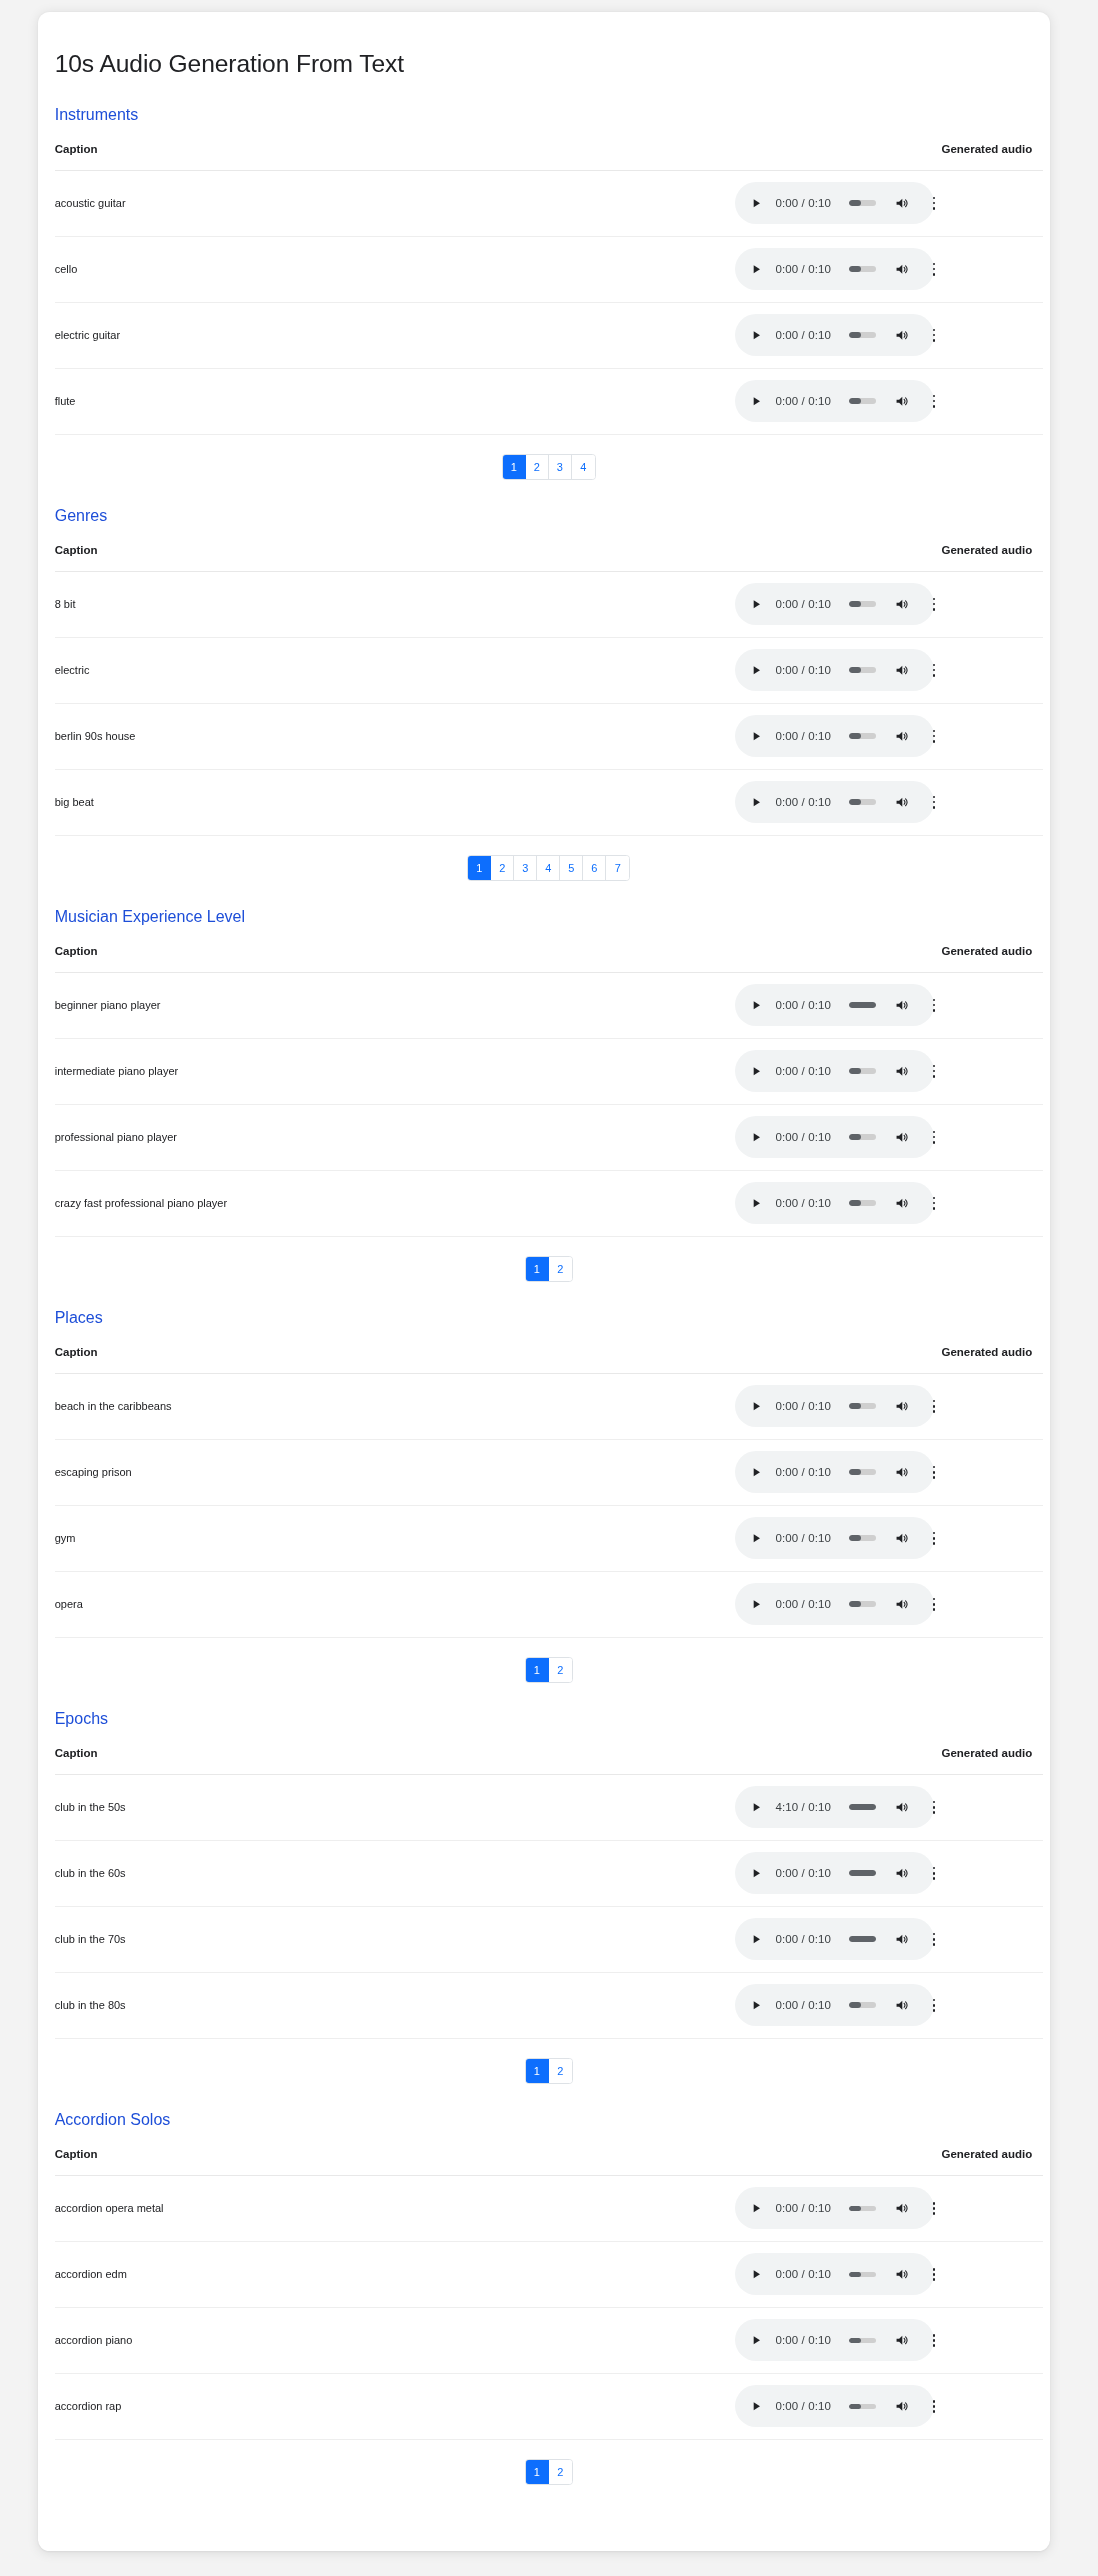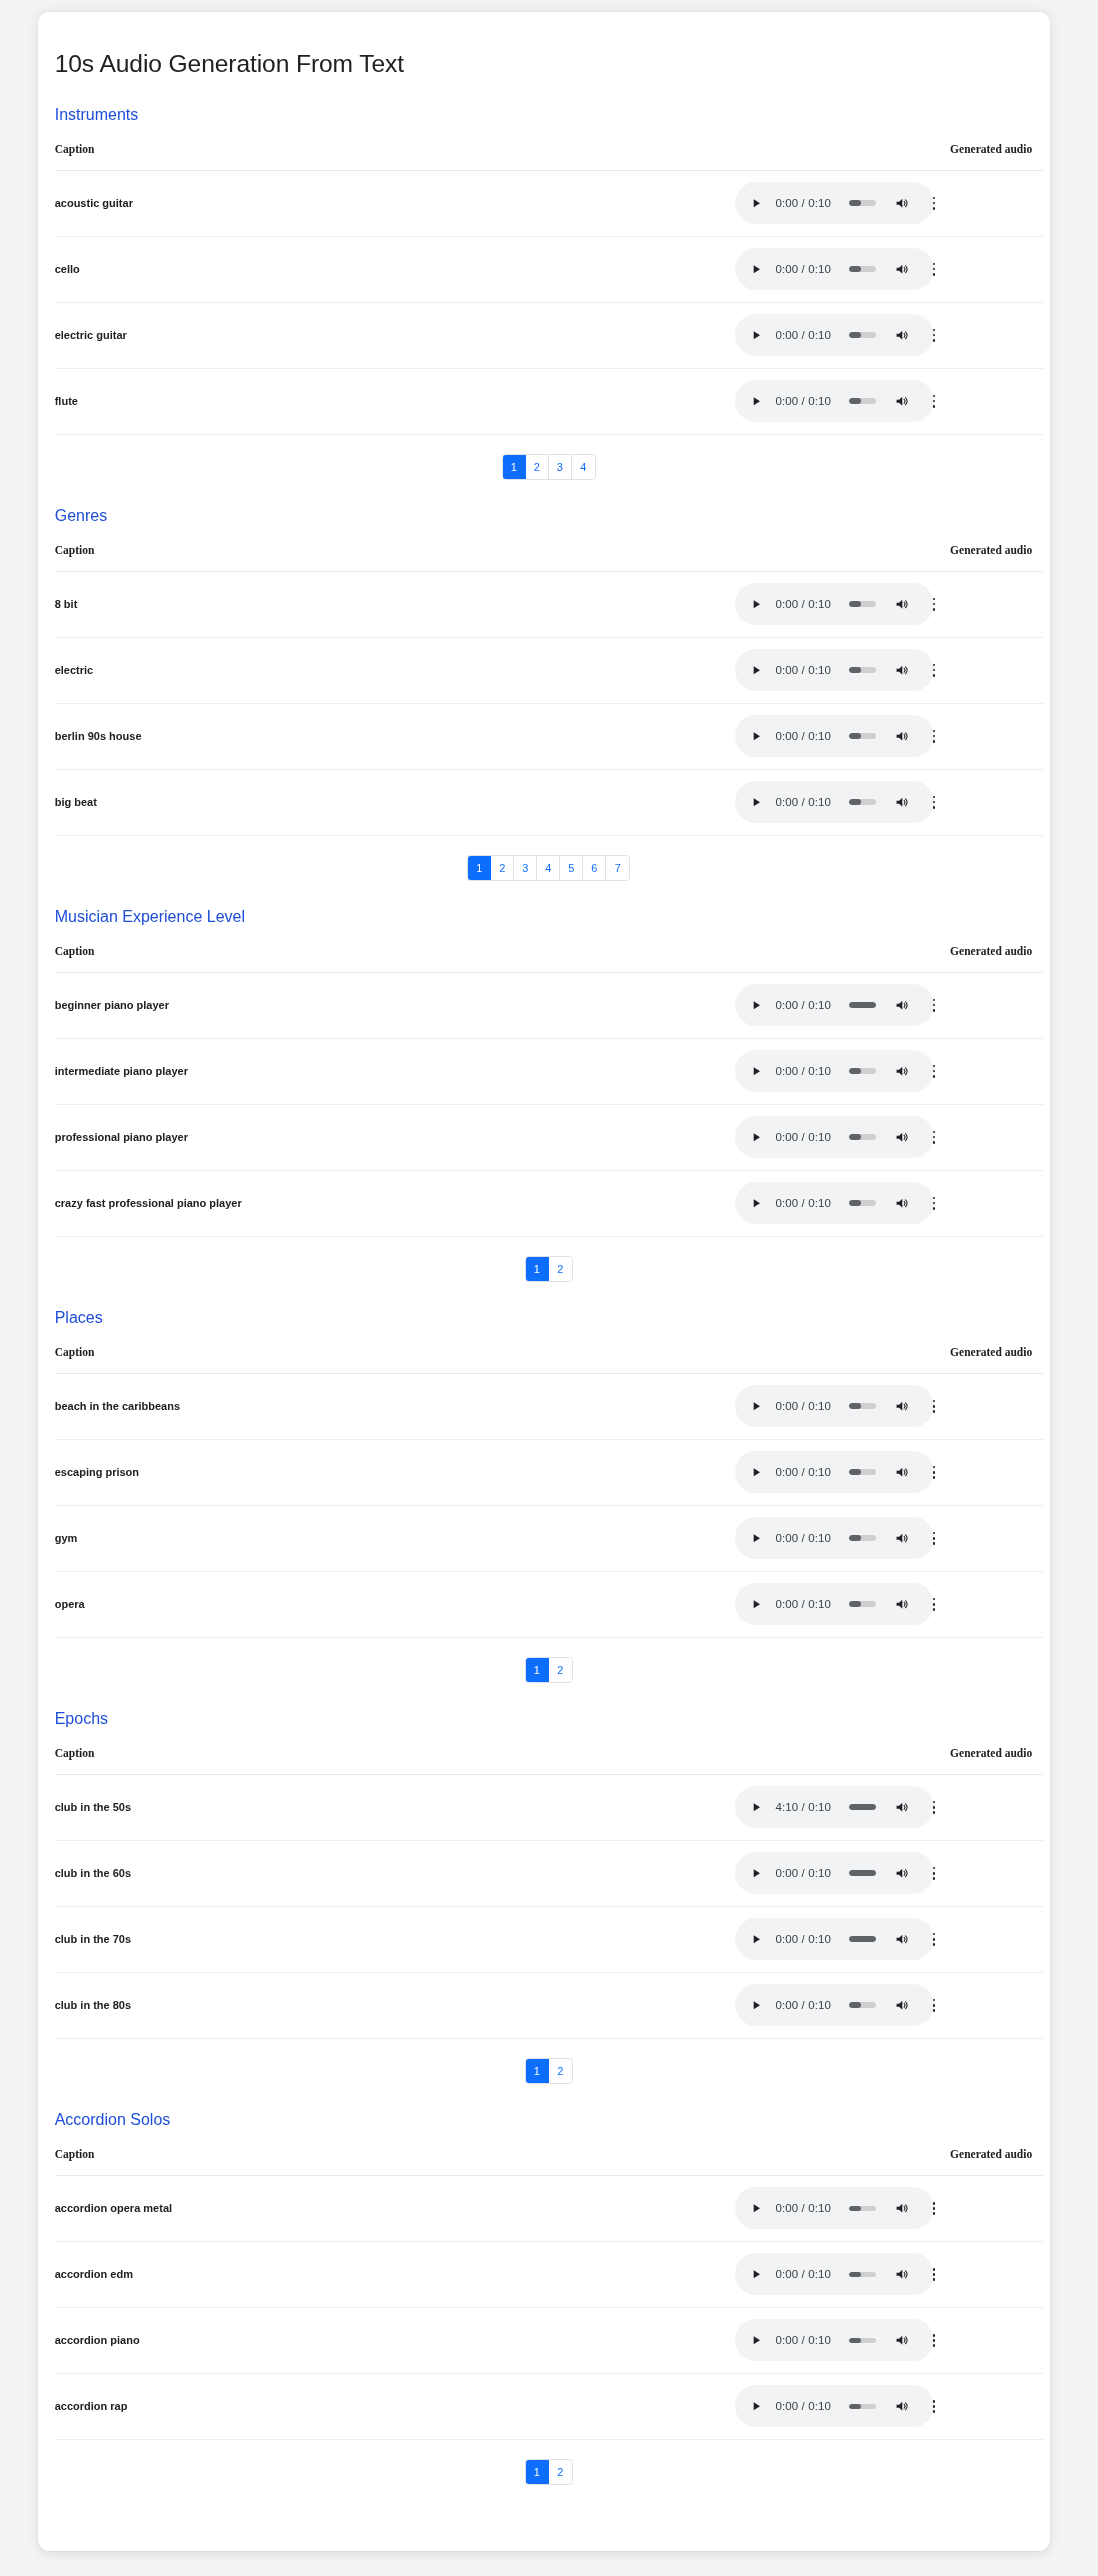--- a/index.html
+++ b/index.html
@@ -62,36 +62,35 @@
     table-layout: fixed;
   }
   .data-table thead th {
     text-align: left;
     font-size: 11.5px;
     font-weight: 700;
     color: #202124;
     padding: 0 0 13px 0;
     border-bottom: 0.5px solid #e8e8e8;
     line-height: 1.2;
-    font-family: Liberation Serif, serif;
   }
   .data-table thead th.col-caption { width: 680px; }
   .data-table thead th.col-audio { text-align: right; padding-right: 10.5px; }
 
   .data-table tbody tr { border-bottom: 0.5px solid #eeeeee; }
   .data-table tbody tr:last-child { border-bottom: 0.5px solid #eeeeee; margin-top: 20px; }
 
   .data-table tbody td {
     padding: 0;
     height: 66px;
     vertical-align: middle;
   }
   .cell-caption {
     font-size: 11px;
-    font-weight: 700;
+    font-weight: 400;
     color: #202124;
     line-height: 1.3;
   }
   .cell-audio {
     text-align: left;
     padding-right: 10.5px !important;
   }
 
   
   .audio-player {

